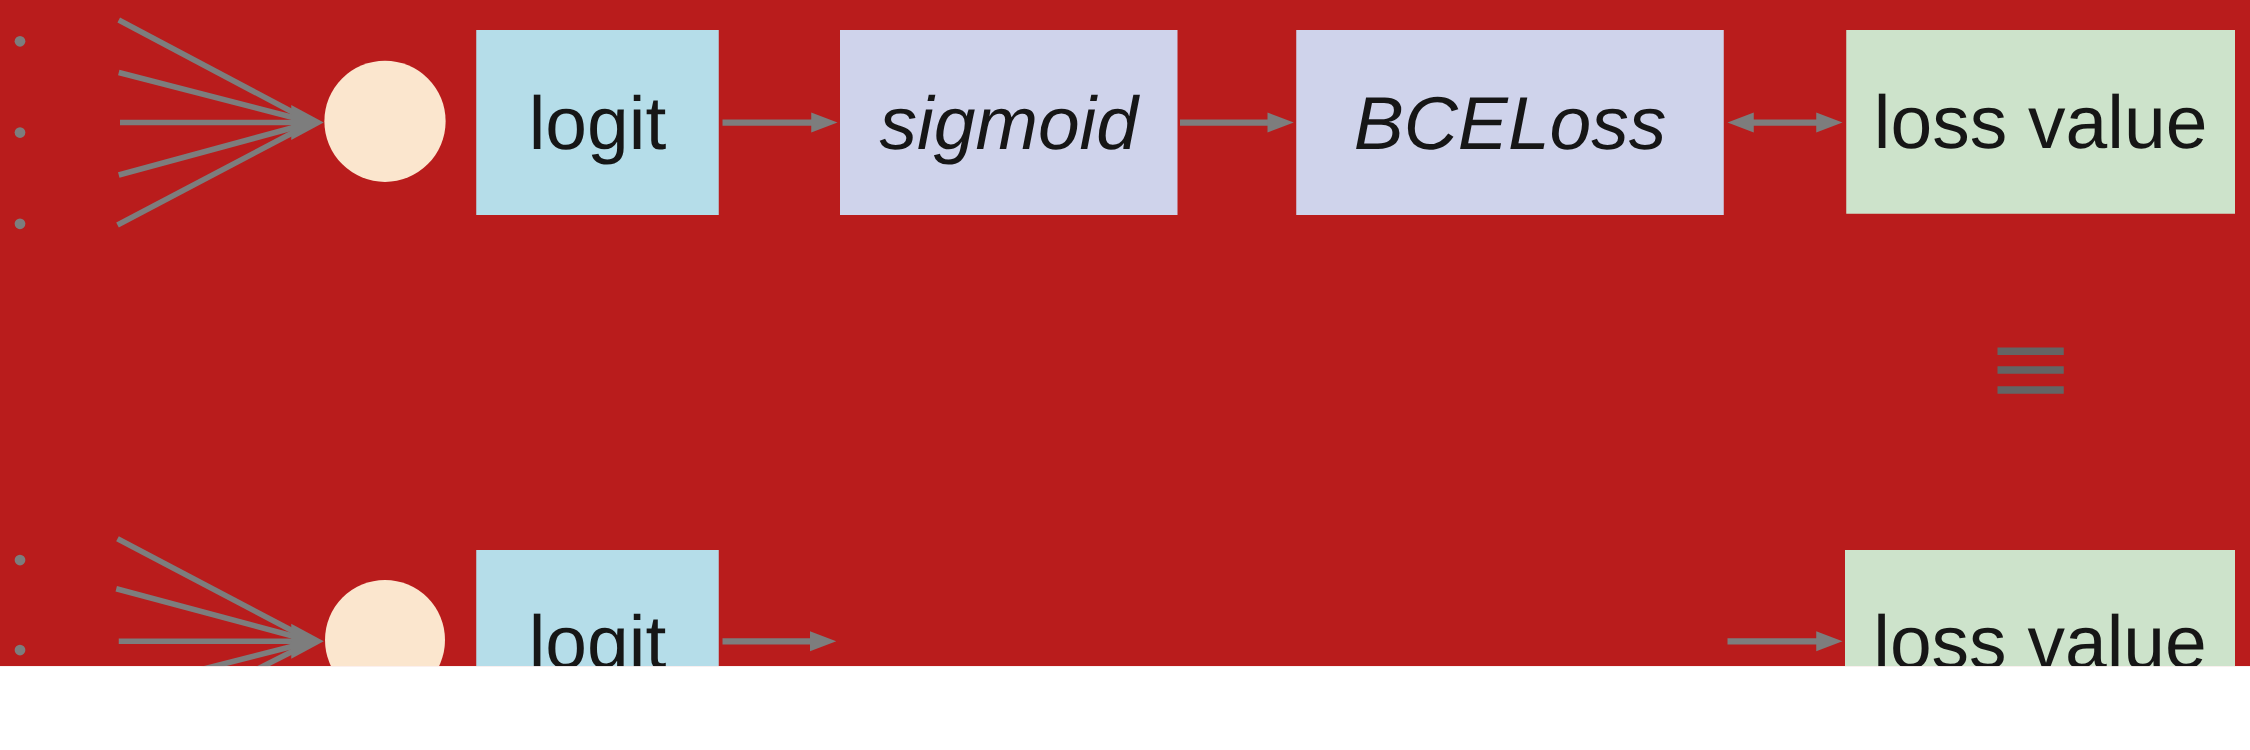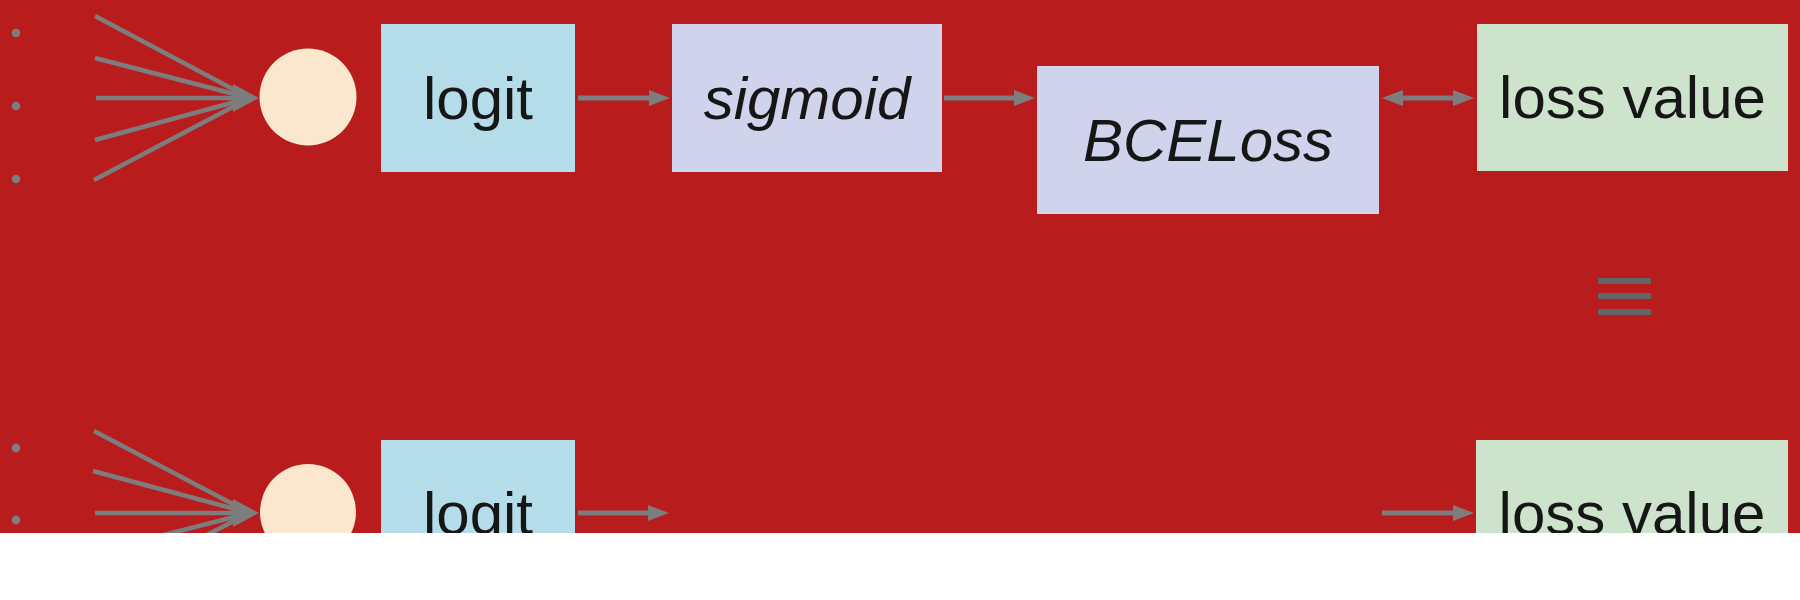--- a/index.html
+++ b/index.html
@@ -27,21 +27,21 @@
     white-space: nowrap;
     letter-spacing: 0px;
   }
   .fill-blue   { background: #b5dde9; }
   .fill-purple { background: #cfd3eb; font-style: italic; }
   .fill-green  { background: #cde3cb; }
 
   
   .n-logit-top    { left: 381px;  top: 24px;  width: 194px; height: 148px; }
   .n-sigmoid      { left: 672px;  top: 24px;  width: 270px; height: 148px; }
-  .n-bceloss      { left: 1037px; top: 24px;  width: 342px; height: 148px; margin-top: 42px; }
+  .n-bceloss      { left: 1037px; top: 24px;  width: 342px; height: 148px; }
   .n-lossval-top  { left: 1477px; top: 24px;  width: 311px; height: 147px; }
 
   
   .n-logit-bot    { left: 381px;  top: 440px; width: 194px; height: 147px; }
   .n-bcewl        { left: 671px;  top: 440px; width: 708px; height: 147px; }
   .n-lossval-bot  { left: 1476px; top: 440px; width: 312px; height: 147px; }
 
   
   .equivalence {
     position: absolute;

